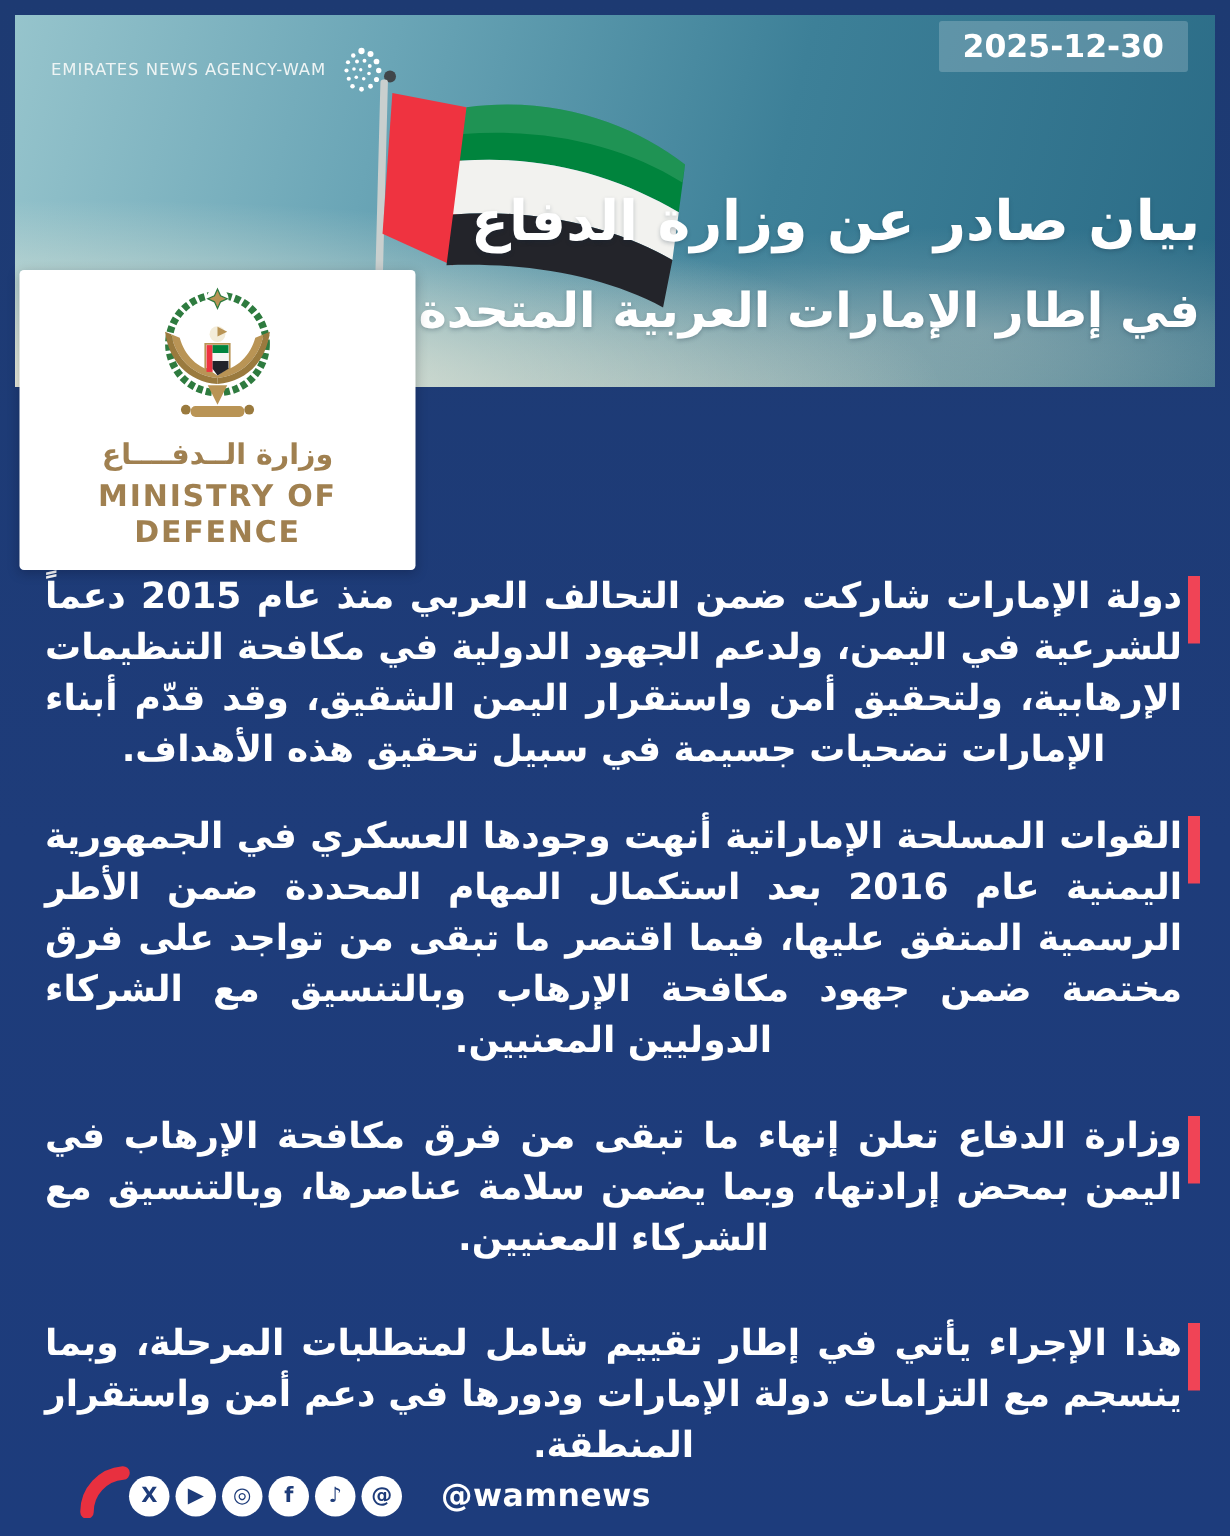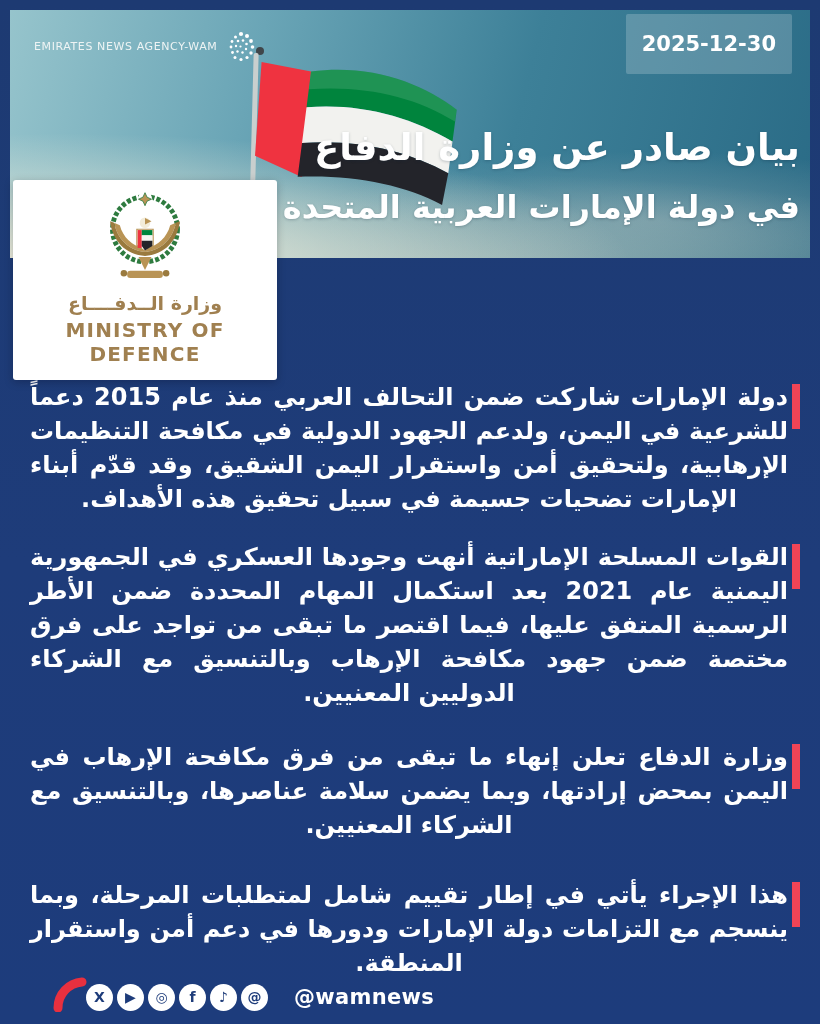--- a/index.html
+++ b/index.html
@@ -14,21 +14,21 @@
       radial-gradient(60% 40% at 80% 85%, rgba(200,205,200,.35) 0%, rgba(200,205,200,0) 70%),
       linear-gradient(104deg,#96c4cc 0%,#6aa5b6 30%,#3d8098 62%,#2a6b86 100%);}
   
   .wam-logo{position:absolute;left:24px;top:18px;display:flex;align-items:center;gap:7px;}
   .logo-text{display:flex;flex-direction:column;align-items:flex-end;}
   .logo-ar{color:#fff;font-size:17px;font-weight:bold;direction:rtl;line-height:21px;}
   .logo-en{color:#eef4f4;font-size:11px;letter-spacing:.6px;line-height:15px;}
   .globe{width:34px;height:36px;}
   
   .date-badge{position:absolute;right:18px;top:4px;background:rgba(255,255,255,.2);
-    color:#fff;font-size:21px;font-weight:bold;padding:18px 16px;border-radius:2px;direction:ltr;}
+    color:#fff;font-size:21px;font-weight:bold;padding:5px 16px;border-radius:2px;direction:ltr;}
   
   .flag{position:absolute;left:226px;top:30px;width:235px;height:220px;}
   
   .headline{position:absolute;right:10px;top:116px;direction:rtl;color:#fff;
     text-shadow:0 1px 3px rgba(20,40,60,.25);}
   .headline-1{font-size:37px;font-weight:bold;line-height:44px;margin-bottom:17px;}
   .headline-2{font-size:32px;font-weight:bold;line-height:40px;}
   
   .mod-card{position:absolute;left:13px;top:180px;width:264px;height:200px;background:#fff;
     border-radius:3px;box-shadow:0 2px 8px rgba(0,0,20,.25);text-align:center;z-index:5;}
@@ -96,21 +96,21 @@
         <path d="M0,6 L50,12 L48,118 L0,100 Z" fill="#ef3340"></path>
         <path d="M50,12 C110,0 162,16 198,40 L196,72 C152,50 102,40 48,48 Z" fill="#00843d"></path>
         <path d="M48,48 C102,40 152,50 196,72 L194,104 C152,84 100,76 46,84 Z" fill="#f2f2ef"></path>
         <path d="M46,84 C100,76 152,84 194,104 L190,136 C150,118 98,112 44,118 Z" fill="#23242a"></path>
         <path d="M50,12 C110,0 162,16 198,40 L197,52 C155,30 105,22 49,30 Z" fill="rgba(255,255,255,.12)"></path>
       </g>
     </svg>
 
     <div class="headline">
       <div class="headline-1">بيان صادر عن وزارة الدفاع</div>
-      <div class="headline-2">في دولة الإمارات العربية المتحدة</div>
+      <div class="headline-2">في إطار الإمارات العربية المتحدة</div>
     </div>
   </div>
 
   <div class="mod-card">
     <svg class="emblem" viewBox="0 0 120 128">
       <circle cx="60" cy="52" r="40" fill="none" stroke="#2e7b3f" stroke-width="6" stroke-dasharray="5 2.5"></circle>
       <circle cx="60" cy="15" r="9" fill="#ffffff"></circle>
       <path d="M60,7 L62.5,12.5 L68,15 L62.5,17.5 L60,23 L57.5,17.5 L52,15 L57.5,12.5 Z" fill="#b99455" stroke="#2e7b3f" stroke-width="1"></path>
       <path d="M60,80 C40,78 26,64 22,44 L29,47 C33,62 44,72 58,75 Z" fill="#b99455"></path>
       <path d="M60,80 C80,78 94,64 98,44 L91,47 C87,62 76,72 62,75 Z" fill="#b99455"></path>
@@ -134,21 +134,21 @@
     <div class="mod-en">MINISTRY OF DEFENCE</div>
   </div>
 
   <div class="body-text">
     <div class="para p1">
       <span class="pmark"></span>
       <span class="ptext">دولة الإمارات شاركت ضمن التحالف العربي منذ عام 2015 دعماً للشرعية في اليمن، ولدعم الجهود الدولية في مكافحة التنظيمات الإرهابية، ولتحقيق أمن واستقرار اليمن الشقيق، وقد قدّم أبناء الإمارات تضحيات جسيمة في سبيل تحقيق هذه الأهداف.</span>
     </div>
     <div class="para p2">
       <span class="pmark"></span>
-      <span class="ptext">القوات المسلحة الإماراتية أنهت وجودها العسكري في الجمهورية اليمنية عام 2021 بعد استكمال المهام المحددة ضمن الأطر الرسمية المتفق عليها، فيما اقتصر ما تبقى من تواجد على فرق مختصة ضمن جهود مكافحة الإرهاب وبالتنسيق مع الشركاء الدوليين المعنيين.</span>
+      <span class="ptext">القوات المسلحة الإماراتية أنهت وجودها العسكري في الجمهورية اليمنية عام 2016 بعد استكمال المهام المحددة ضمن الأطر الرسمية المتفق عليها، فيما اقتصر ما تبقى من تواجد على فرق مختصة ضمن جهود مكافحة الإرهاب وبالتنسيق مع الشركاء الدوليين المعنيين.</span>
     </div>
     <div class="para p3">
       <span class="pmark"></span>
       <span class="ptext">وزارة الدفاع تعلن إنهاء ما تبقى من فرق مكافحة الإرهاب في اليمن بمحض إرادتها، وبما يضمن سلامة عناصرها، وبالتنسيق مع الشركاء المعنيين.</span>
     </div>
     <div class="para p4">
       <span class="pmark"></span>
       <span class="ptext">هذا الإجراء يأتي في إطار تقييم شامل لمتطلبات المرحلة، وبما ينسجم مع التزامات دولة الإمارات ودورها في دعم أمن واستقرار المنطقة.</span>
     </div>
   </div>

